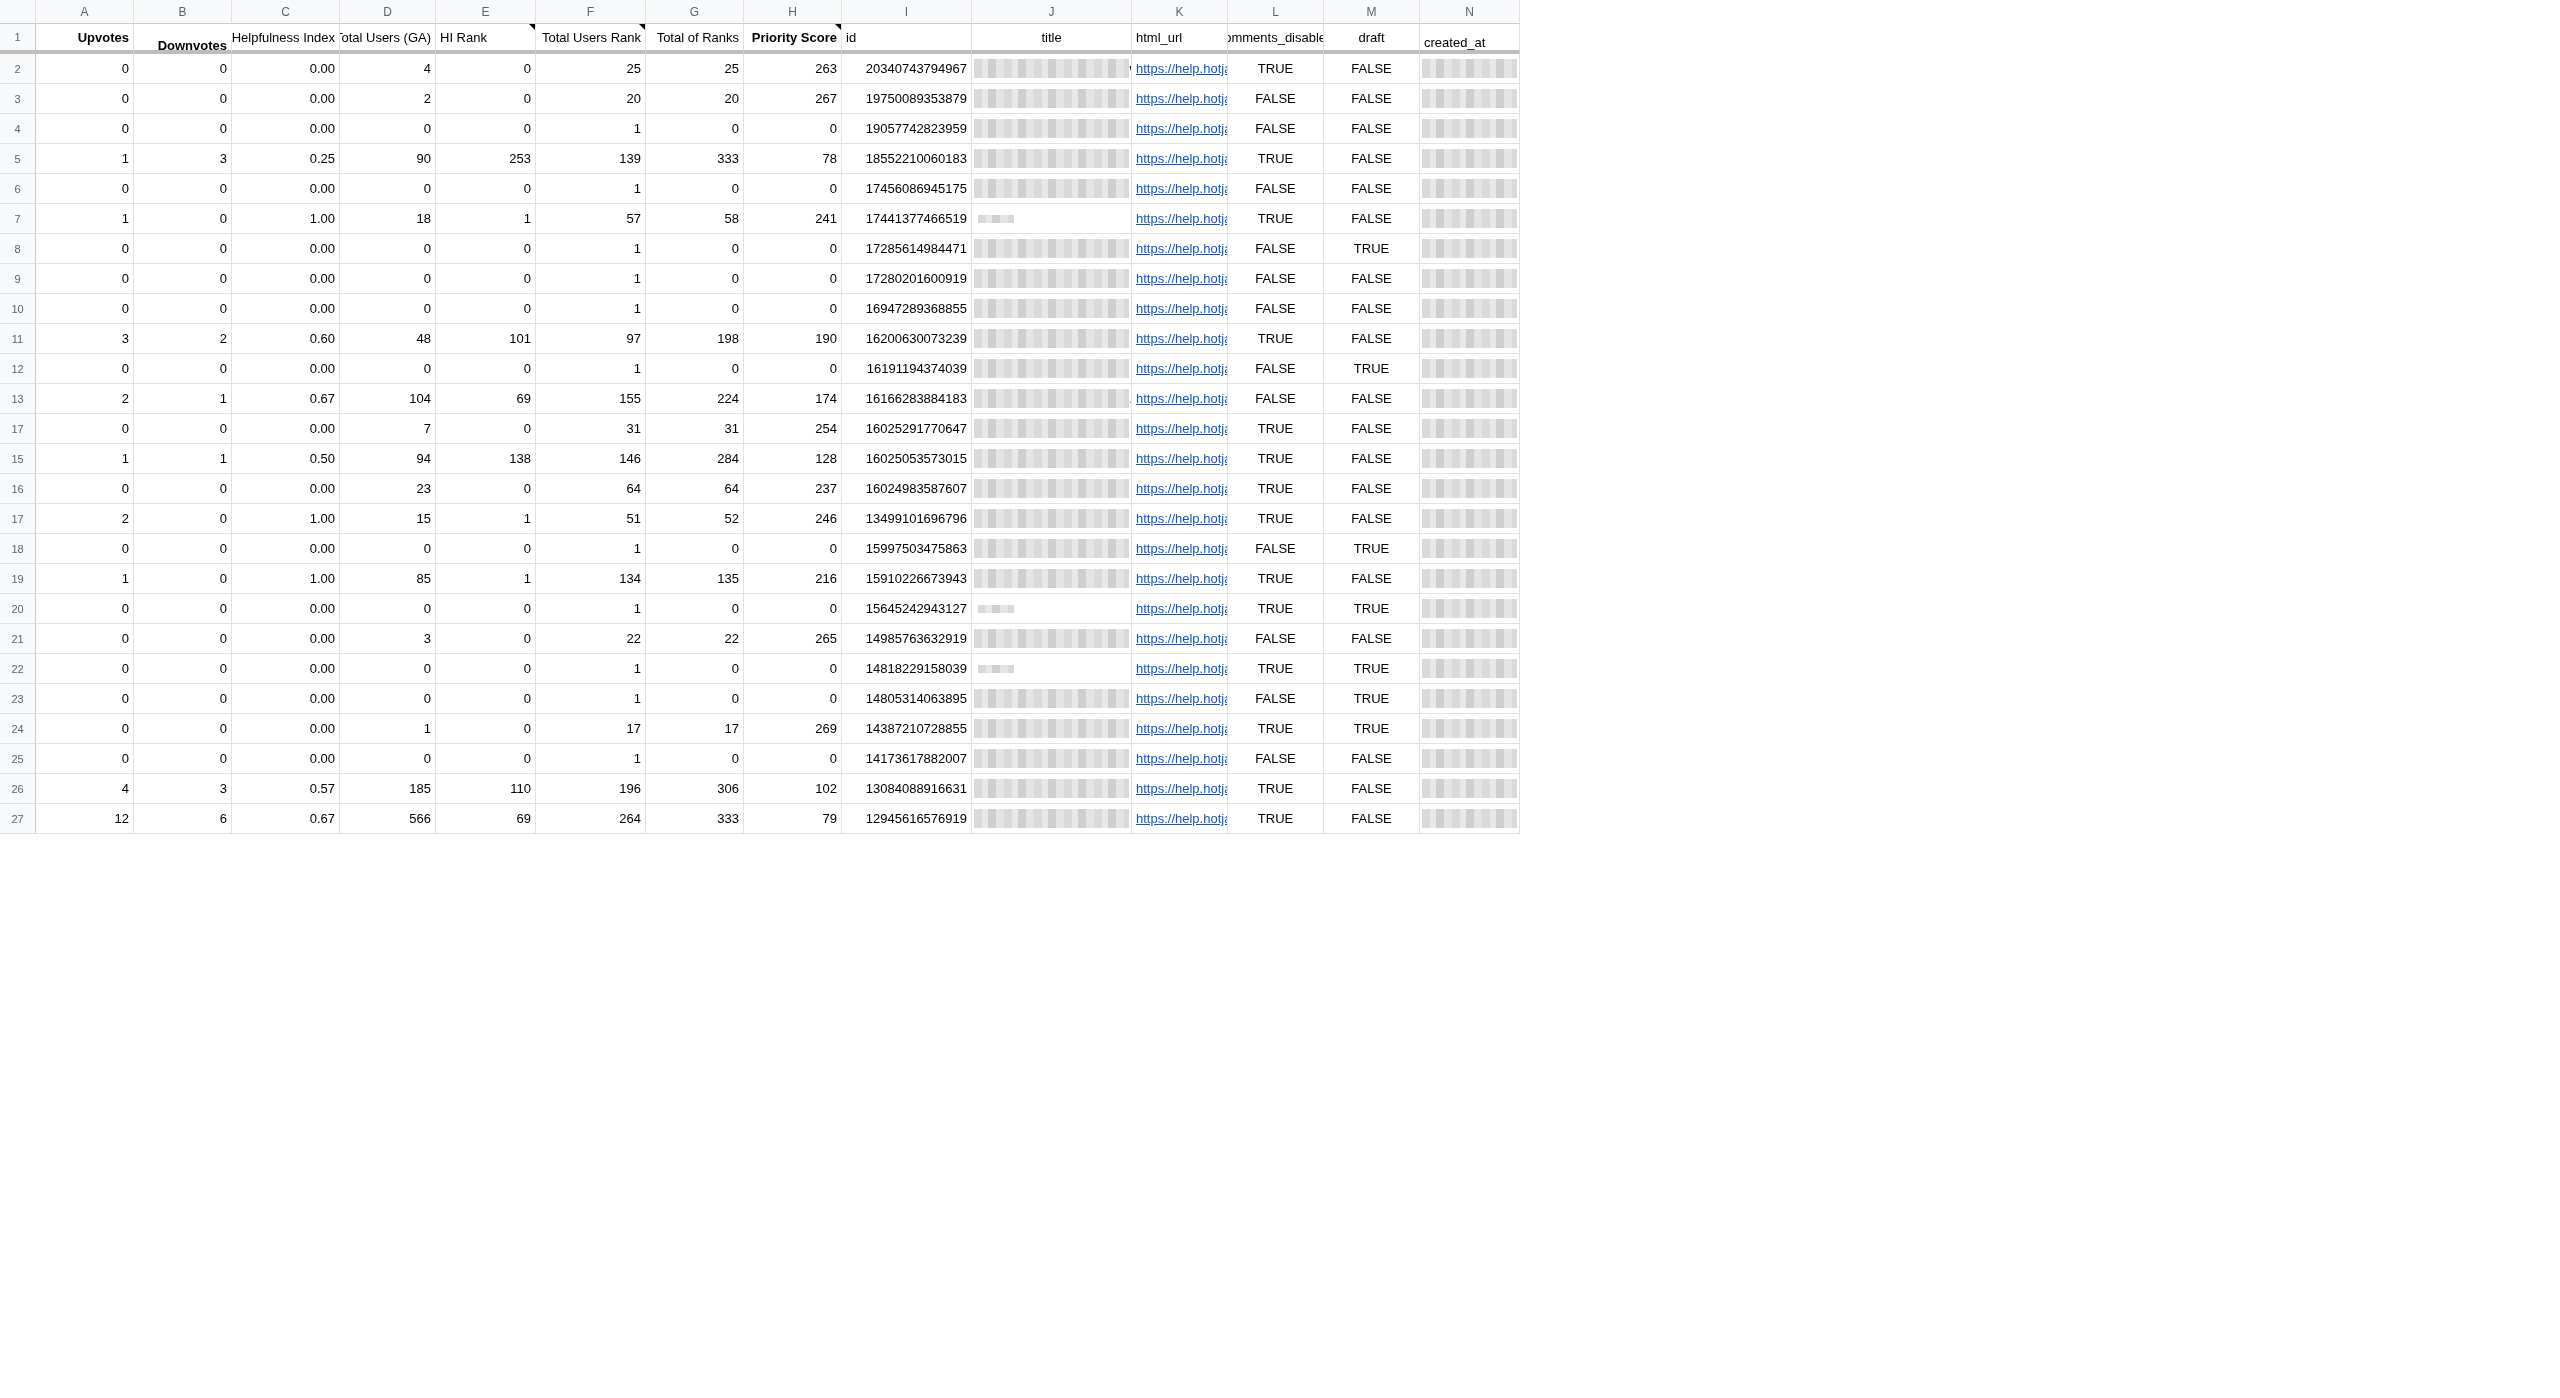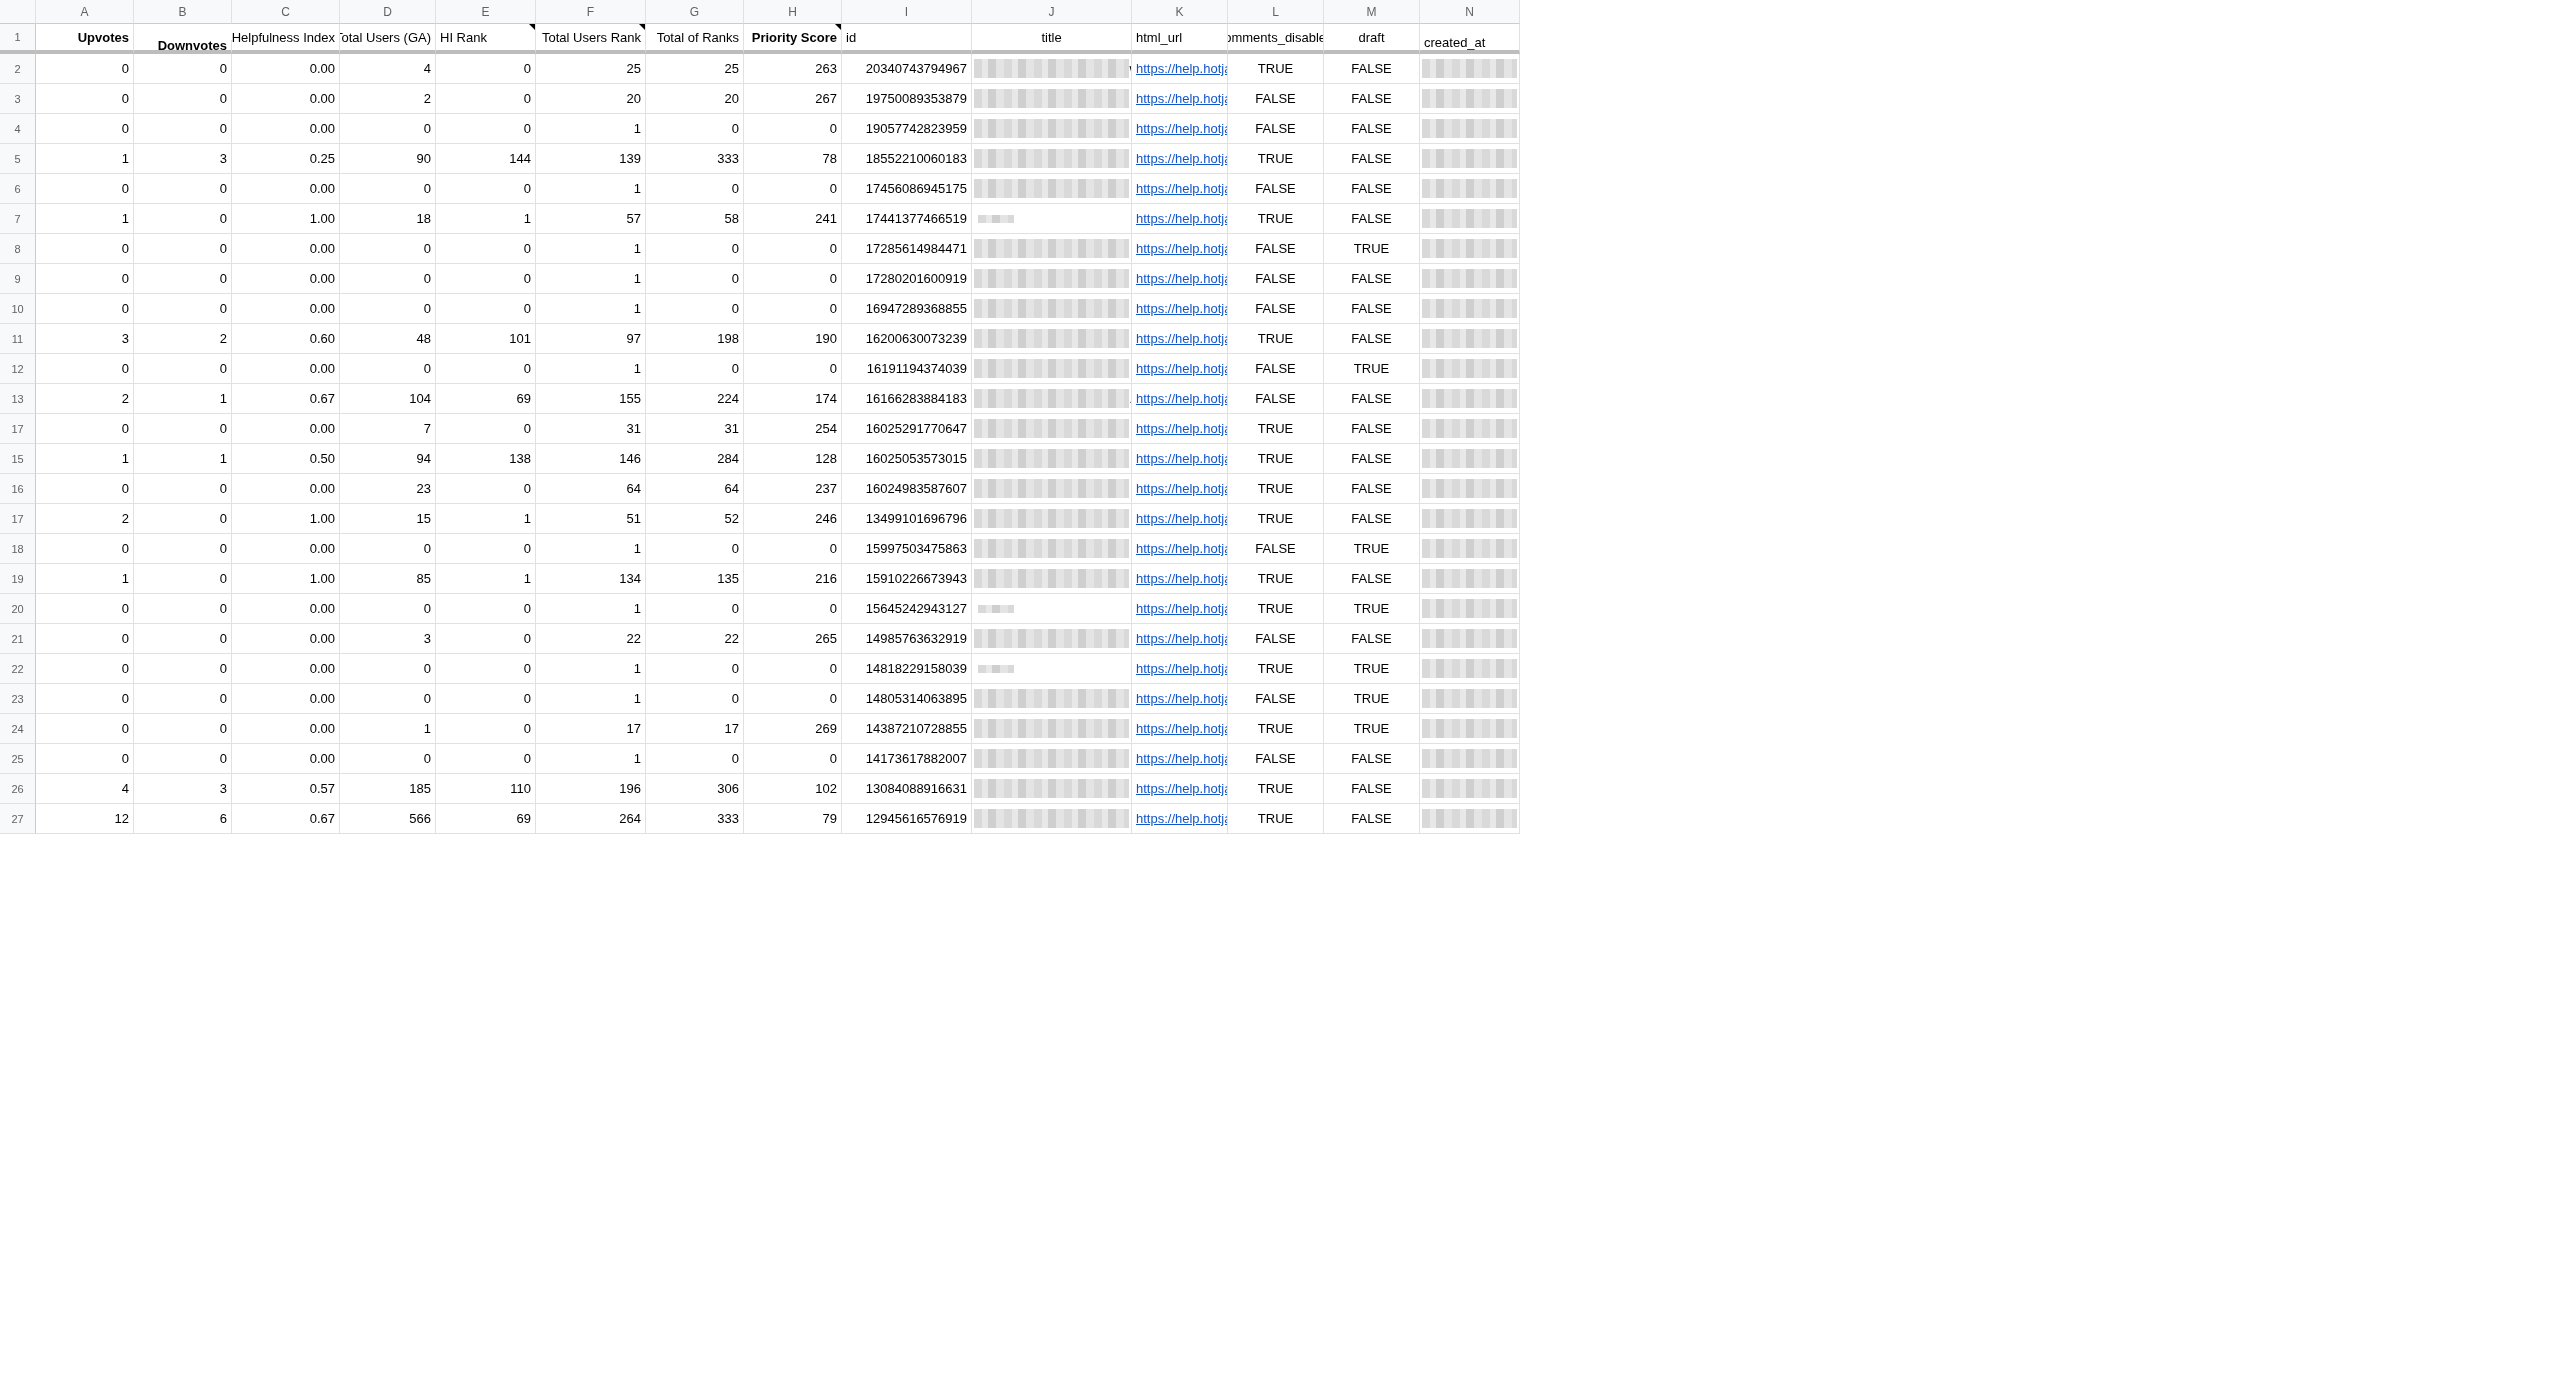--- a/index.html
+++ b/index.html
@@ -211,21 +211,21 @@
       <span class="link">https://help.hotja</span>
     </div>
     <div class="cell ctr">FALSE</div>
     <div class="cell ctr">FALSE</div>
     <div class="cell txt redact"></div>
     <div class="row-header">5</div>
     <div class="cell num">1</div>
     <div class="cell num">3</div>
     <div class="cell num">0.25</div>
     <div class="cell num">90</div>
-    <div class="cell num">144</div>
+    <div class="cell num">253</div>
     <div class="cell num">139</div>
     <div class="cell num">333</div>
     <div class="cell num">78</div>
     <div class="cell num">18552210060183</div>
     <div class="cell txt redact"></div>
     <div class="cell txt">
       <span class="link">https://help.hotja</span>
     </div>
     <div class="cell ctr">TRUE</div>
     <div class="cell ctr">FALSE</div>

